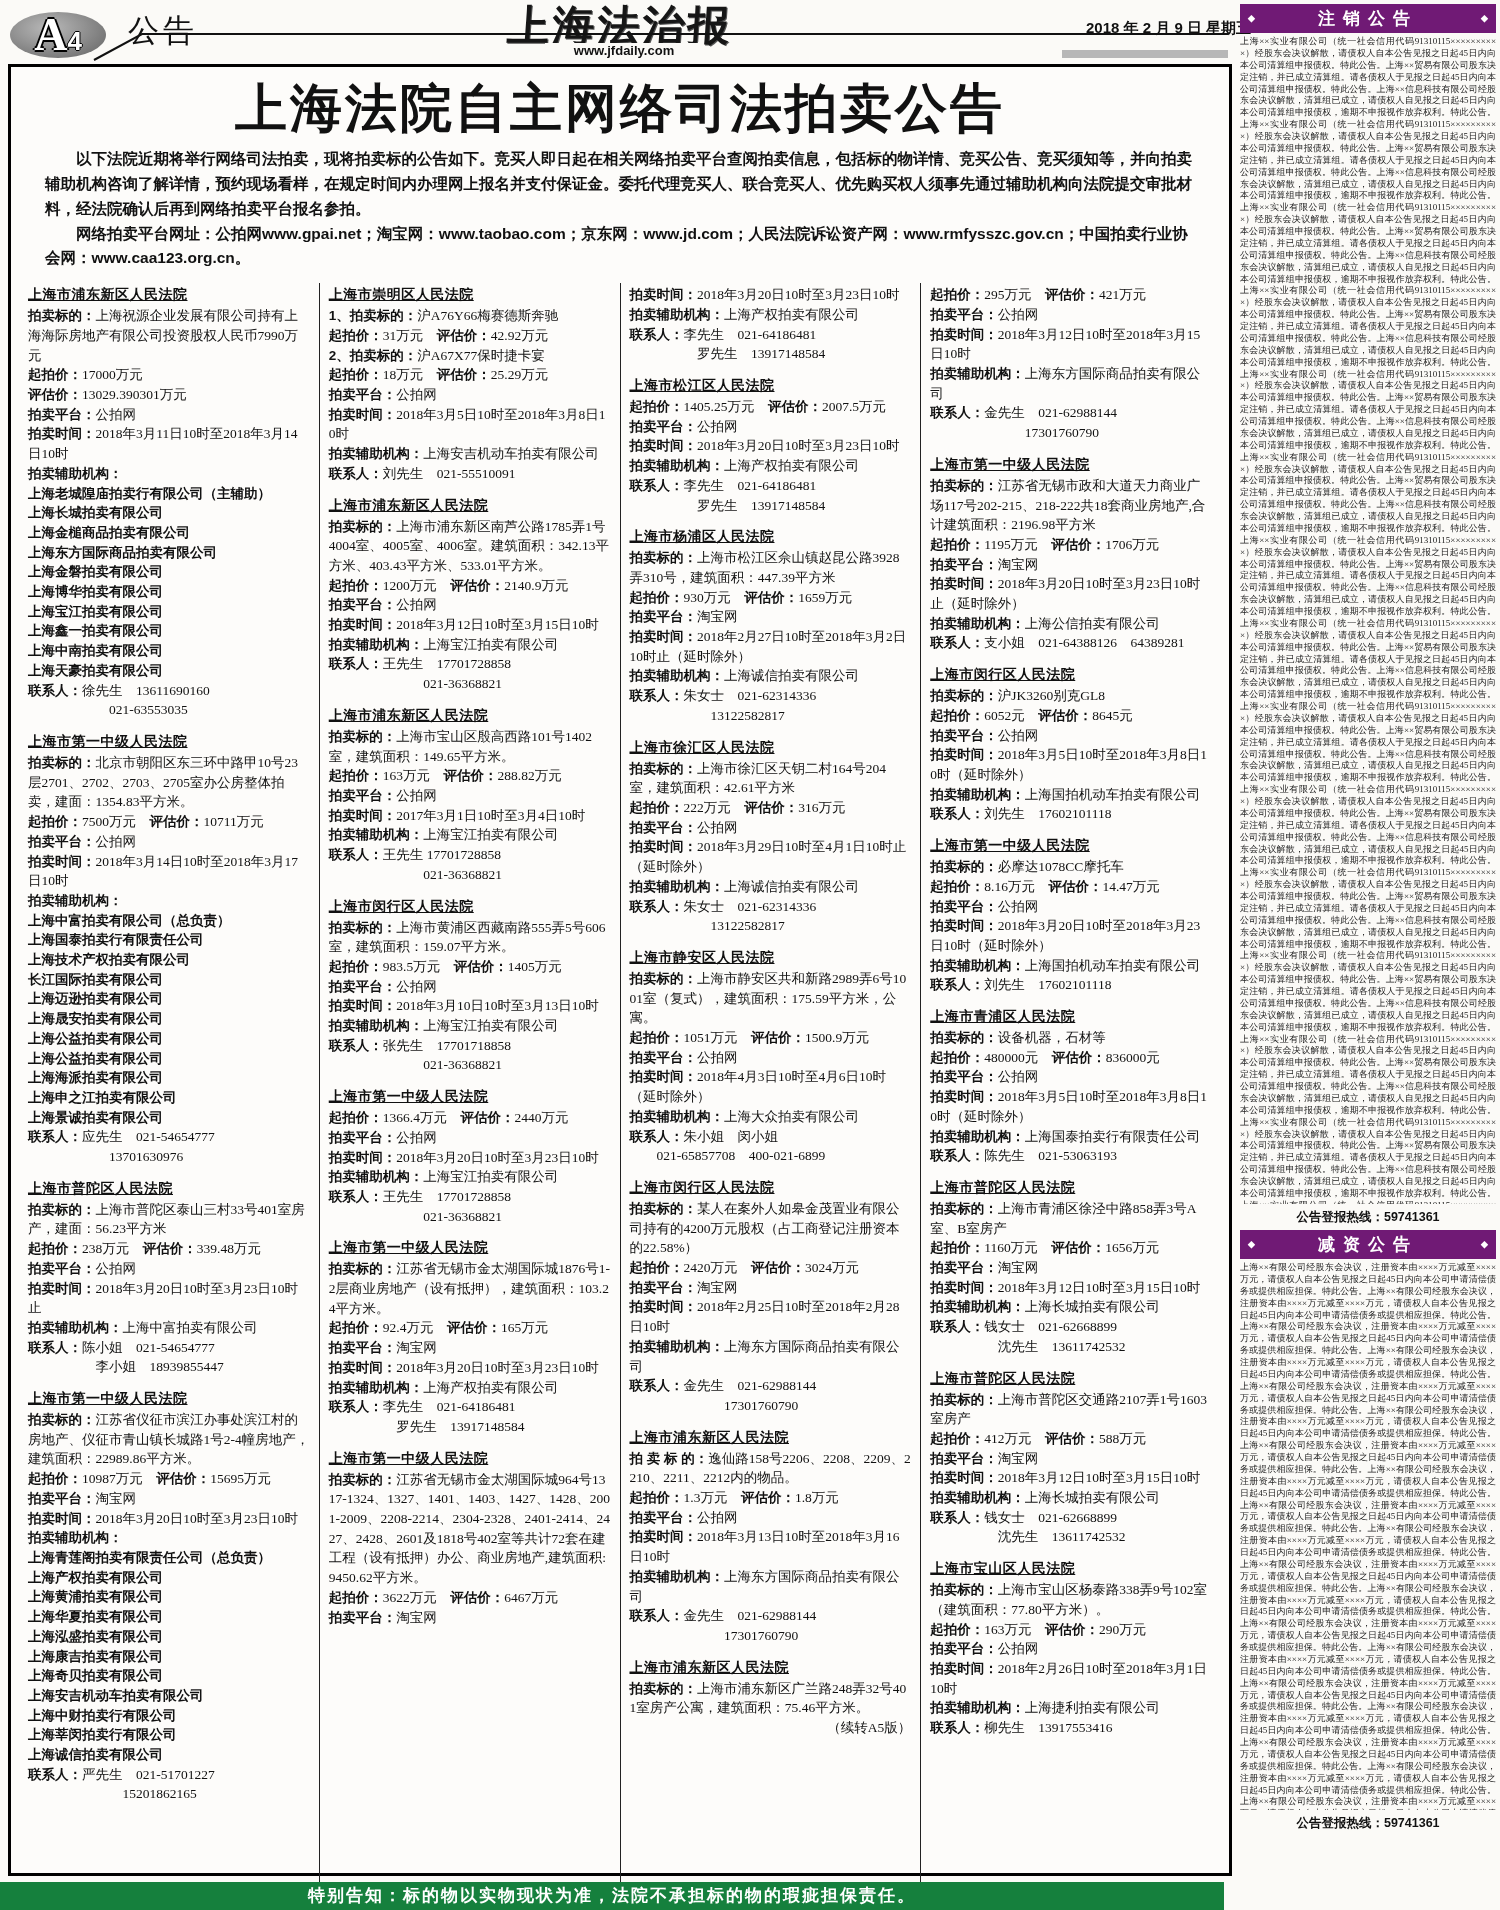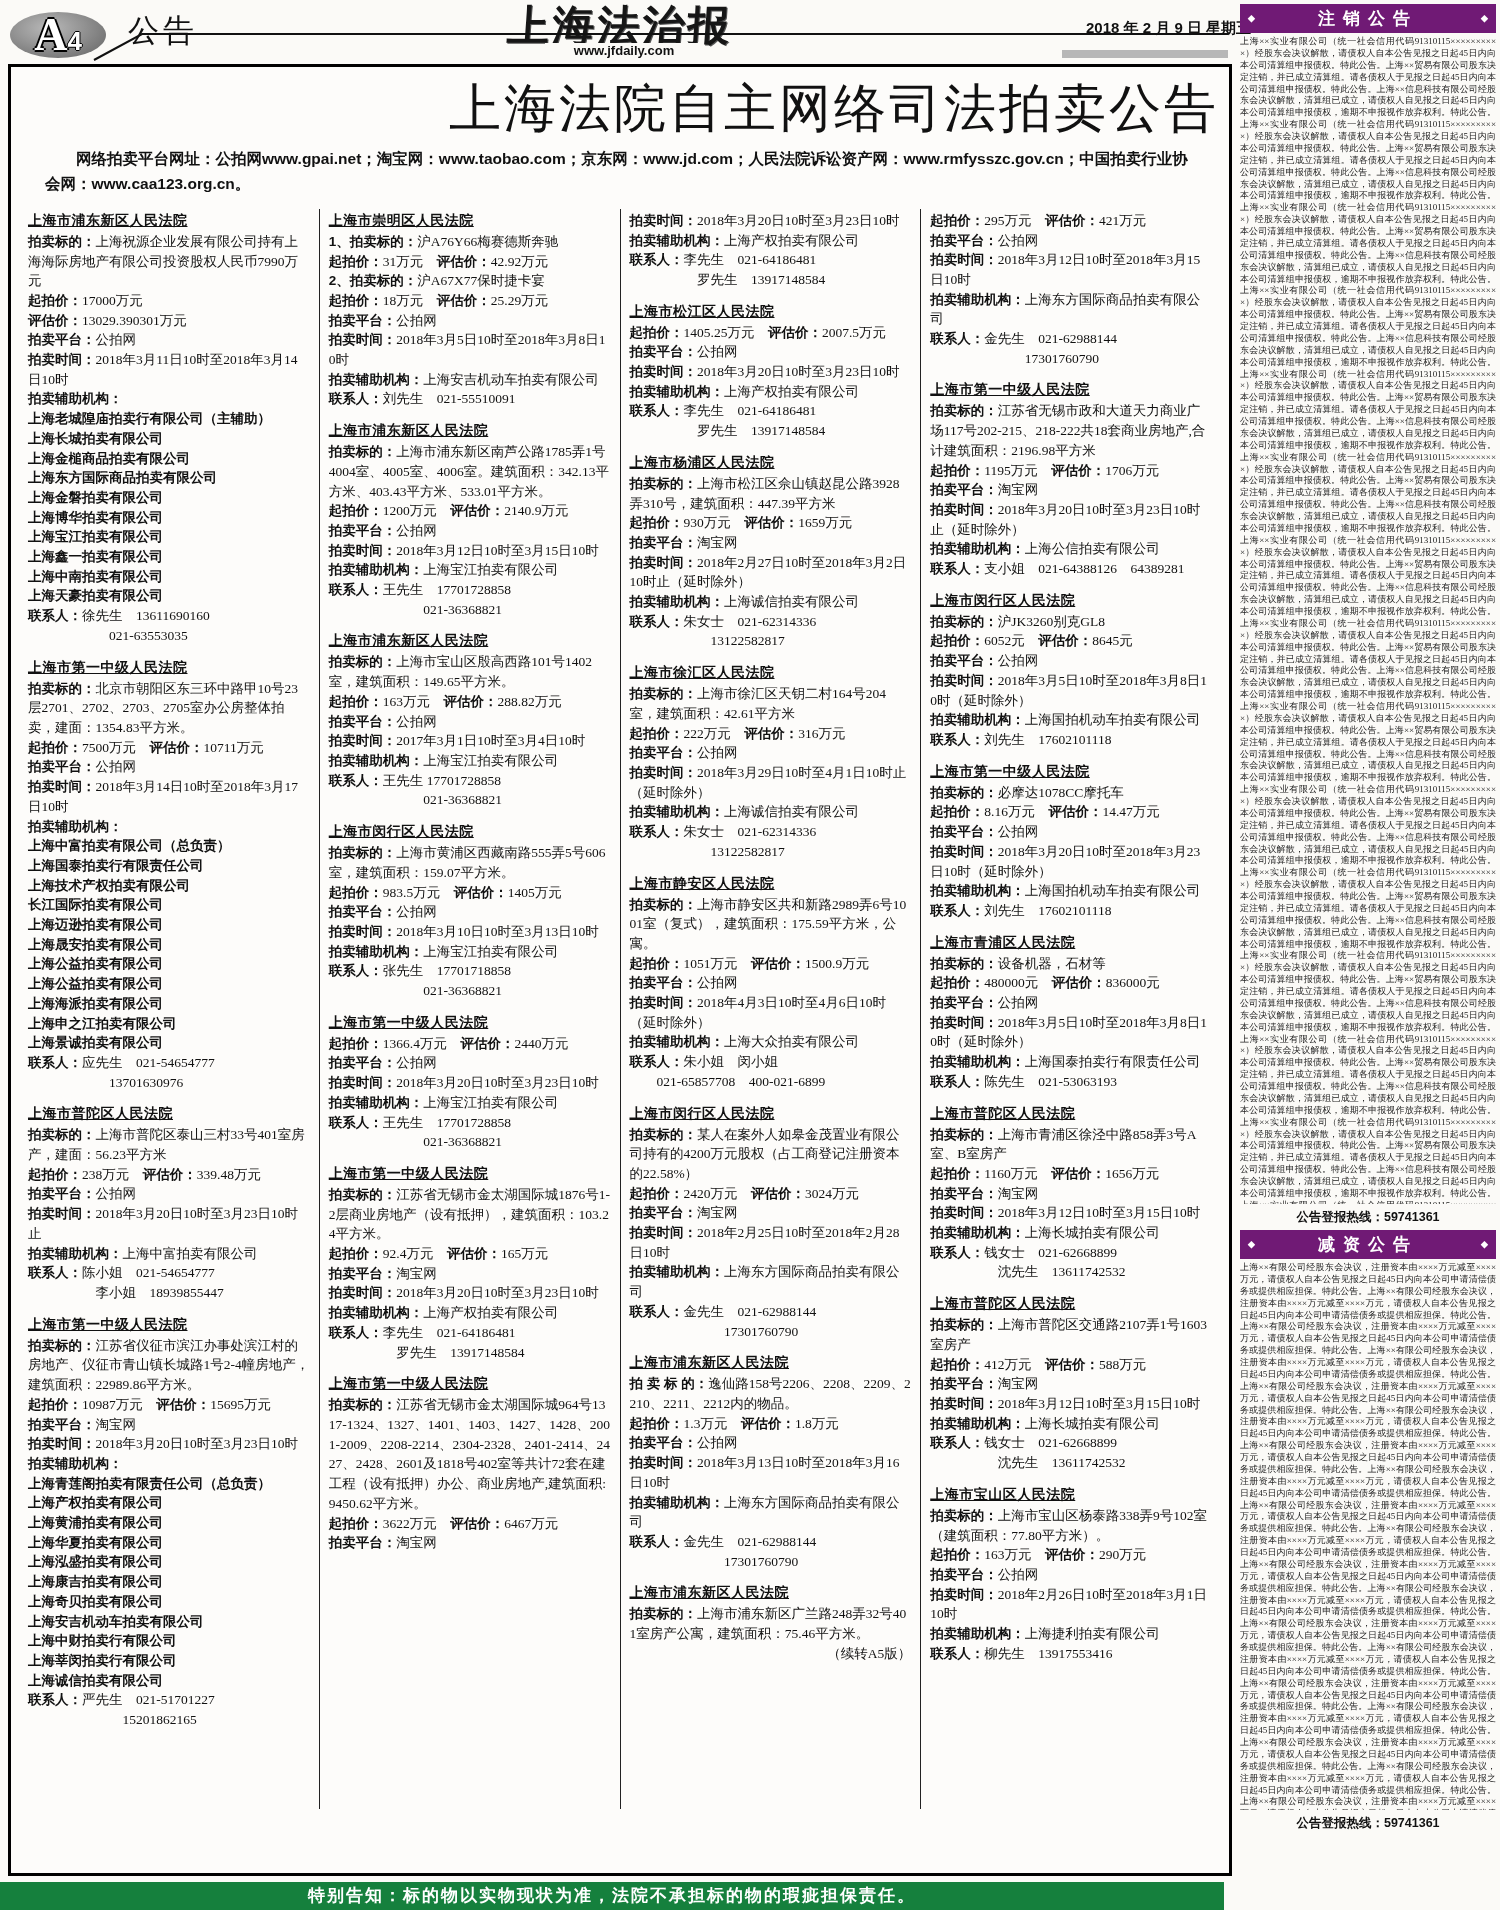--- a/index.html
+++ b/index.html
@@ -37,21 +37,21 @@
     font-size:13px;font-weight:bold;background:#fbfaf7;z-index:3;padding:0 4px;
   }
   .hdr-date{position:absolute;top:19px;left:1086px;font-size:15px;font-weight:bold;}
   #hdr svg{position:absolute;top:0;left:0;z-index:1;}
   
   #main-box{
     position:absolute;left:8px;top:64px;width:1224px;height:1812px;
     border:3px solid #000;background:#fdfcfa;box-sizing:border-box;
   }
   .main-title{
-    margin:12px 10px 0;text-align:right;font-size:52px;font-weight:normal;
+    margin:12px 10px 0;text-align:center;font-size:52px;font-weight:bold;
     letter-spacing:3px;line-height:1.12;
   }
   .intro{margin:10px 34px 0;font-size:15.5px;font-weight:bold;line-height:1.6;}
   .intro p{margin:0;text-indent:2em;}
   #columns{display:flex;margin:12px 8px 0;height:1600px;overflow:hidden;}
   .col{flex:1;padding:2px 9px 0;border-right:1px solid #222;font-size:13.5px;}
   .col:last-child{border-right:none;}
   .entry{margin-bottom:13px;}
   .court{font-weight:bold;font-size:14px;margin:1px 0 2px;letter-spacing:0.5px;text-decoration:underline;}
   .line{font-family:"Liberation Serif",serif;line-height:1.46;word-break:break-all;}
@@ -98,20 +98,21 @@
   </div>
   <div class="section-label">公告</div>
   <div class="masthead">上海法治报</div>
   <div class="site">www.jfdaily.com</div>
   <div class="hdr-date">2018 年 2 月 9 日  星期五</div>
 </div>
 
 <div id="main-box">
   <div class="main-title">上海法院自主网络司法拍卖公告</div>
   <div class="intro">
+    <p>以下法院近期将举行网络司法拍卖，现将拍卖标的公告如下。竞买人即日起在相关网络拍卖平台查阅拍卖信息，包括标的物详情、竞买公告、竞买须知等，并向拍卖辅助机构咨询了解详情，预约现场看样，在规定时间内办理网上报名并支付保证金。委托代理竞买人、联合竞买人、优先购买权人须事先通过辅助机构向法院提交审批材料，经法院确认后再到网络拍卖平台报名参拍。</p>
     <p>网络拍卖平台网址：公拍网www.gpai.net；淘宝网：www.taobao.com；京东网：www.jd.com；人民法院诉讼资产网：www.rmfysszc.gov.cn；中国拍卖行业协会网：www.caa123.org.cn。</p>
   </div>
   <div id="columns">
       <div class="col">
         <div class="entry">
           <div class="court">上海市浦东新区人民法院</div>
           <div class="line"><b>拍卖标的：</b>上海祝源企业发展有限公司持有上海海际房地产有限公司投资股权人民币7990万元</div>
           <div class="line"><b>起拍价：</b>17000万元</div>
           <div class="line"><b>评估价：</b>13029.390301万元</div>
           <div class="line"><b>拍卖平台：</b>公拍网</div>

